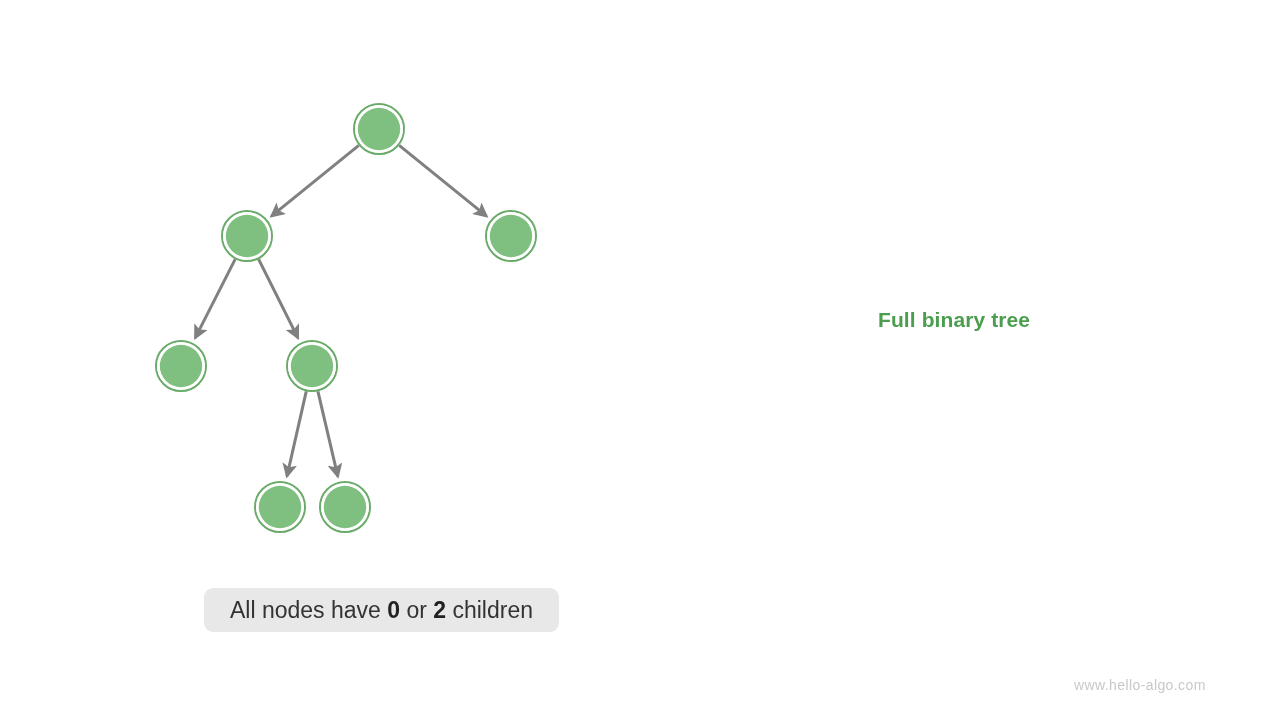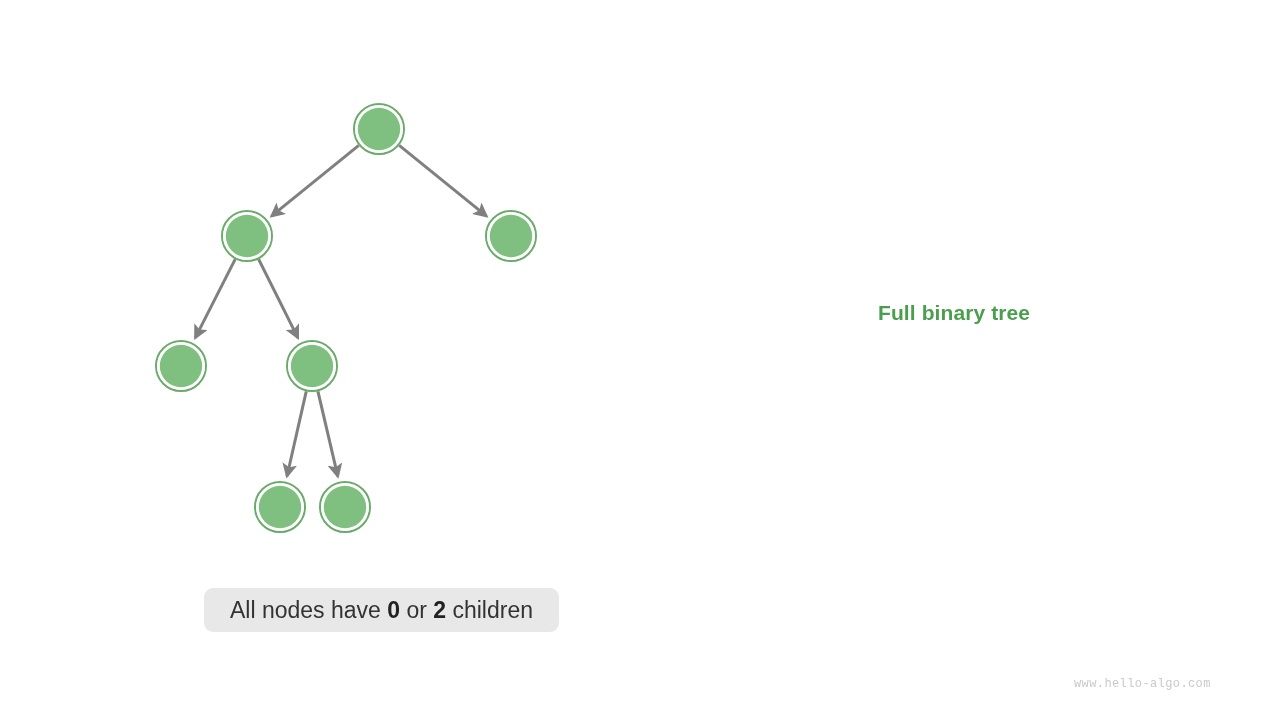--- a/index.html
+++ b/index.html
@@ -20,21 +20,21 @@
     position: absolute;
     left: 0;
     top: 0;
     width: 1280px;
     height: 720px;
   }
 
   .diagram-title {
     position: absolute;
     left: 878px;
-    top: 301px;
+    top: 308px;
     font-family: "Liberation Sans", sans-serif;
     font-size: 21px;
     font-weight: bold;
     color: #4a9e4e;
     letter-spacing: 0.1px;
     white-space: nowrap;
   }
 
   .caption-box {
     position: absolute;
@@ -58,22 +58,22 @@
   }
   .caption-text b {
     font-weight: bold;
     color: #222222;
   }
 
   .watermark {
     position: absolute;
     left: 1074px;
     top: 677px;
-    font-family: Liberation Mono, monospace;
-    font-size: 12px;
+    font-family: Liberation Sans, sans-serif;
+    font-size: 14px;
     color: #c9c9c9;
     letter-spacing: 0.4px;
     white-space: nowrap;
   }
 </style>
 </head>
 <body>
 
 <svg id="canvas" viewBox="0 0 1280 720" xmlns="http://www.w3.org/2000/svg">
   <defs>

